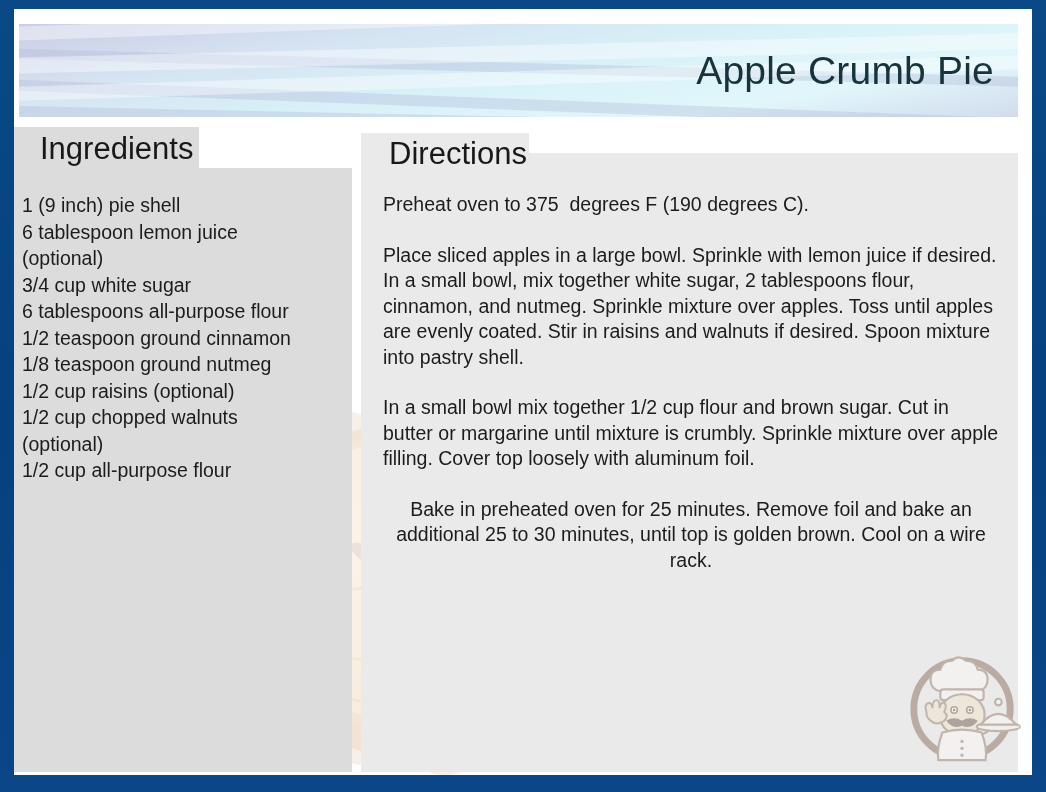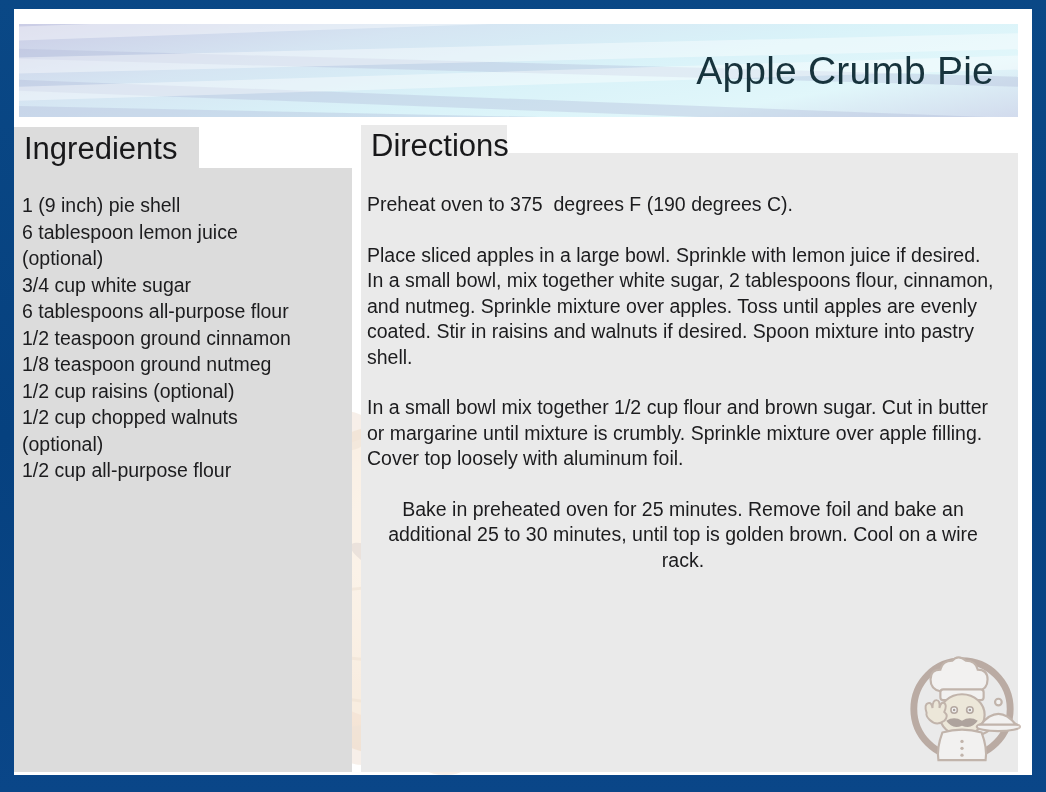--- a/index.html
+++ b/index.html
@@ -105,35 +105,36 @@
     width: 657px;
     height: 619px;
     background: #eaeaea;
   }
 
   .heading-tab {
     position: absolute;
     background: #dcdcdc;
     display: flex;
     align-items: center;
-    padding-left: 10px;
+    padding-left: 26px;
     box-sizing: border-box;
   }
   #ingredients-tab {
     left: 14px;
     top: 127px;
     width: 185px;
     height: 42px;
   }
   #directions-tab {
     left: 361px;
-    top: 125px;
-    width: 146px;
+    top: 133px;
+    width: 168px;
     height: 40px;
     background: #eaeaea;
+    justify-content: center;
   }
   .heading-text {
     font-size: 31px;
     font-weight: 400;
     color: #18181a;
     line-height: 1;
   }
 
   
   .panel-body {
@@ -152,21 +153,21 @@
 
   #directions-body {
     left: 367px;
     top: 192px;
     width: 632px;
     font-size: 19.5px;
     line-height: 25.5px;
     color: #1c1c1e;
   }
   #directions-body p {
-    margin: 0 0 25px 0;
+    margin: 0 0 25px 16px;
     white-space: pre-wrap;
   }
   #directions-body p:last-child { margin-bottom: 0; text-align: center; }
 
   
   #chef-logo {
     position: absolute;
     left: 903px;
     top: 648px;
     width: 118px;

